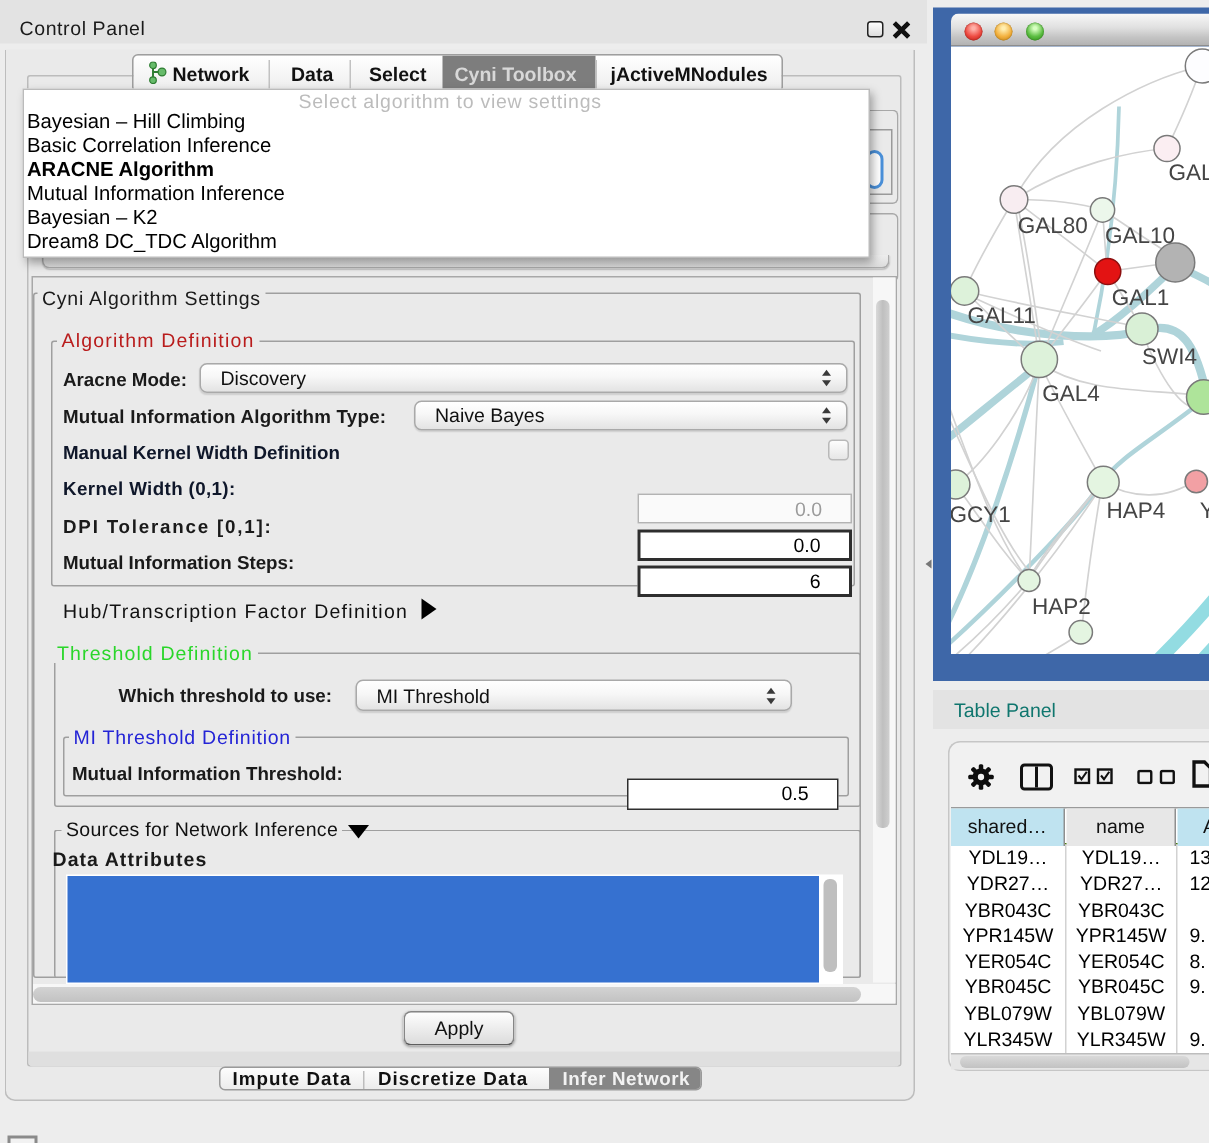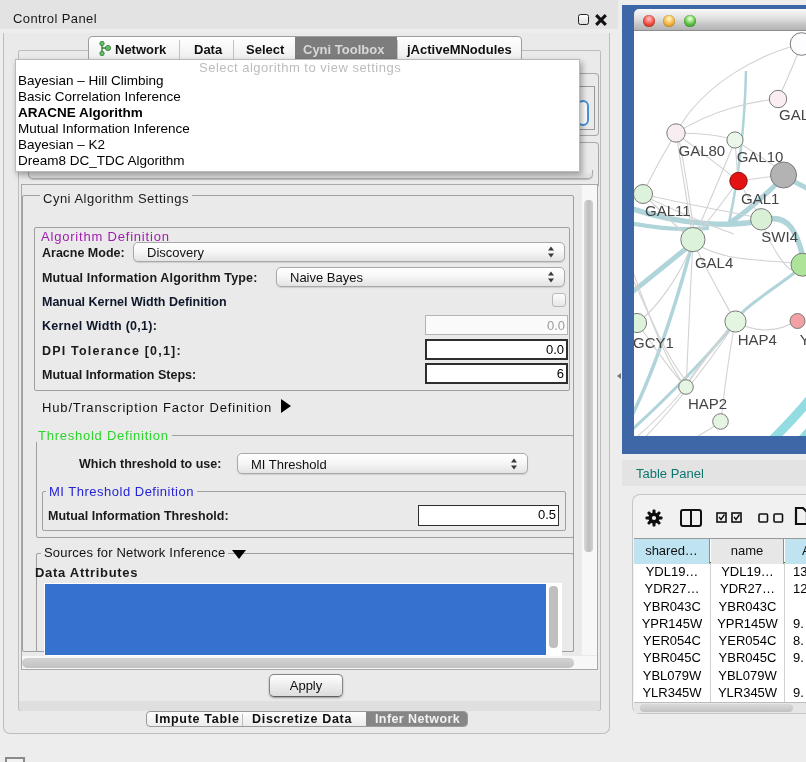--- a/index.html
+++ b/index.html
@@ -11,21 +11,21 @@
 .glabel { position:absolute; background:#eaeaea; padding:0 3px; font-size:13px; line-height:13px; }
 .combo { position:absolute; border:1px solid #a9a9a9; border-radius:5px;
   background:linear-gradient(180deg,#ffffff 0%,#f7f7f7 45%,#e3e3e3 100%);
   box-shadow:0 1px 1px rgba(0,0,0,0.12); font-size:13px; color:#111; }
 .combo .ctext { position:absolute; left:13px; top:50%; transform:translateY(-50%); }
 .carrows { position:absolute; right:10px; top:50%; transform:translateY(-50%); width:6.4px; height:13px; }
 .carrows:before { content:""; position:absolute; left:0; top:1px;
   border-left:3.2px solid transparent; border-right:3.2px solid transparent; border-bottom:4.5px solid #3a3a3a; }
 .carrows:after { content:""; position:absolute; left:0; bottom:1px;
   border-left:3.2px solid transparent; border-right:3.2px solid transparent; border-top:4.5px solid #3a3a3a; }
-.inp { position:absolute; background:#fff; font-size:13px; text-align:right; padding-right:2px; color:#000; }
+.inp { position:absolute; background:#fff; font-size:13px; text-align:right; padding-right:19px; color:#000;margin-top:14px; }
 .lbl { position:absolute; font-size:12.5px; font-weight:bold; color:#1a1a1a; white-space:nowrap; }
 .gray { color:#0f172a; }
 </style>
 </head>
 <body>
 <div id="stage">
 
 <div class="abs" style="left:0;top:4;width:618px;height:29px;background:#e3e3e3;"></div>
 <div class="abs" style="left:13px;top:11px;font-size:13px;color:#1a1a1a;letter-spacing:0.4px;">Control Panel</div>
 <div class="abs" style="left:578px;top:14px;width:11px;height:11px;border:1.6px solid #222;border-radius:2.5px;background:linear-gradient(180deg,#fff,#ddd);"></div>
@@ -65,24 +65,24 @@
 
 <div class="abs" style="left:21px;top:184px;width:577px;height:486px;border:1px solid #a8a8a8;background:#eaeaea;"></div>
 
 <div class="abs" style="left:582px;top:185px;width:15px;height:470px;background:#f7f7f7;"></div>
 <div class="abs" style="left:584px;top:200px;width:9px;height:352px;background:linear-gradient(90deg,#d9d9d9,#bfbfbf 50%,#cfcfcf);border-radius:4px;"></div>
 
 <div class="abs" style="left:22px;top:656px;width:575px;height:13px;background:#f7f7f7;"></div>
 <div class="abs" style="left:22px;top:657.5px;width:552px;height:10px;background:linear-gradient(180deg,#d3d3d3,#c2c2c2);border-radius:5px;"></div>
 
 <div class="abs" style="left:21.5px;top:195px;width:552px;height:457px;border:1px solid #9f9f9f;border-radius:2px;"></div>
-<div class="glabel" style="left:40px;top:192px;color:#1a1a1a;letter-spacing:0.5px;text-align:center;">Cyni Algorithm Settings</div>
+<div class="glabel" style="left:25px;top:192px;color:#1a1a1a;letter-spacing:0.5px;text-align:center;">Cyni Algorithm Settings</div>
 
 <div class="abs" style="left:34px;top:227px;width:536px;height:164px;border:1px solid #9f9f9f;border-radius:2px;"></div>
-<div class="glabel" style="left:38px;top:230px;color:#a21caf;letter-spacing:0.8px;">Algorithm Definition</div>
+<div class="glabel" style="left:38px;top:220px;color:#b91c1c;letter-spacing:0.8px;">Algorithm Definition</div>
 
 <div class="lbl" style="left:42px;top:246px;">Aracne Mode:</div>
 <div class="combo" style="left:133px;top:242px;width:432px;height:20px;">
       <span class="ctext">Discovery</span>
       <span class="carrows"></span>
     </div>
 
 <div class="lbl" style="left:42px;top:271px;letter-spacing:0.15px;">Mutual Information Algorithm Type:</div>
 <div class="combo" style="left:276px;top:267px;width:289px;height:20px;">
       <span class="ctext">Naive Bayes</span>
@@ -127,21 +127,21 @@
 
 <div class="abs" style="left:44px;top:583px;width:518px;height:73px;background:#fff;"></div>
 <div class="abs" style="left:45px;top:584px;width:501px;height:71px;background:#3671d0;"></div>
 <div class="abs" style="left:549px;top:586px;width:9px;height:62px;background:#bfbfbf;border-radius:4px;"></div>
 
 <div class="abs" style="left:269px;top:674px;width:74px;height:23px;border:1px solid #868686;border-bottom-color:#5e5e5e;border-radius:5px;background:linear-gradient(180deg,#fefefe,#dcdcdc);box-shadow:0 1px 2px rgba(0,0,0,0.35);font-size:13px;color:#111;text-align:center;line-height:21px;">Apply</div>
 
 <div class="abs" style="left:146px;top:711px;width:322px;height:16px;border:1px solid #9a9a9a;border-radius:4px;background:linear-gradient(180deg,#fdfdfd,#ececec);overflow:hidden;font-size:12.5px;font-weight:bold;color:#111;">
   <div class="abs" style="left:219px;top:0;width:103px;height:16px;background:#868686;"></div>
   <div class="abs" style="left:95px;top:2px;width:1px;height:12px;background:#bdbdbd;"></div>
-  <div class="abs" style="left:8px;top:0px;line-height:15px;letter-spacing:0.7px;">Impute Table</div>
+  <div class="abs" style="left:8px;top:0px;line-height:15px;letter-spacing:0.7px;">Impute Data</div>
   <div class="abs" style="left:105px;top:0px;line-height:15px;letter-spacing:0.7px;">Discretize Data</div>
   <div class="abs" style="left:228px;top:0px;line-height:15px;color:#f2f2f2;letter-spacing:0.4px;">Infer Network</div>
 </div>
 
 <div class="abs" style="left:15px;top:59px;width:565px;height:113px;background:#fff;border:1px solid #bbb;box-shadow:2px 3px 6px rgba(0,0,0,0.35);">
   <div class="abs" style="left:183px;top:0px;font-size:13px;color:#bcbcbc;letter-spacing:0.5px;">Select algorithm to view settings</div>
   <div class="abs" style="left:2px;top:13px;font-size:13.5px;color:#000;line-height:16px;">Bayesian – Hill Climbing<br>Basic Correlation Inference<br><span class="bold">ARACNE Algorithm</span><br>Mutual Information Inference<br>Bayesian – K2<br>Dream8 DC_TDC Algorithm</div>
 </div>
 
 <div class="abs" style="left:5px;top:757px;width:20px;height:12px;border:2px solid #8a8a8a;background:#f2f2f2;"></div>

